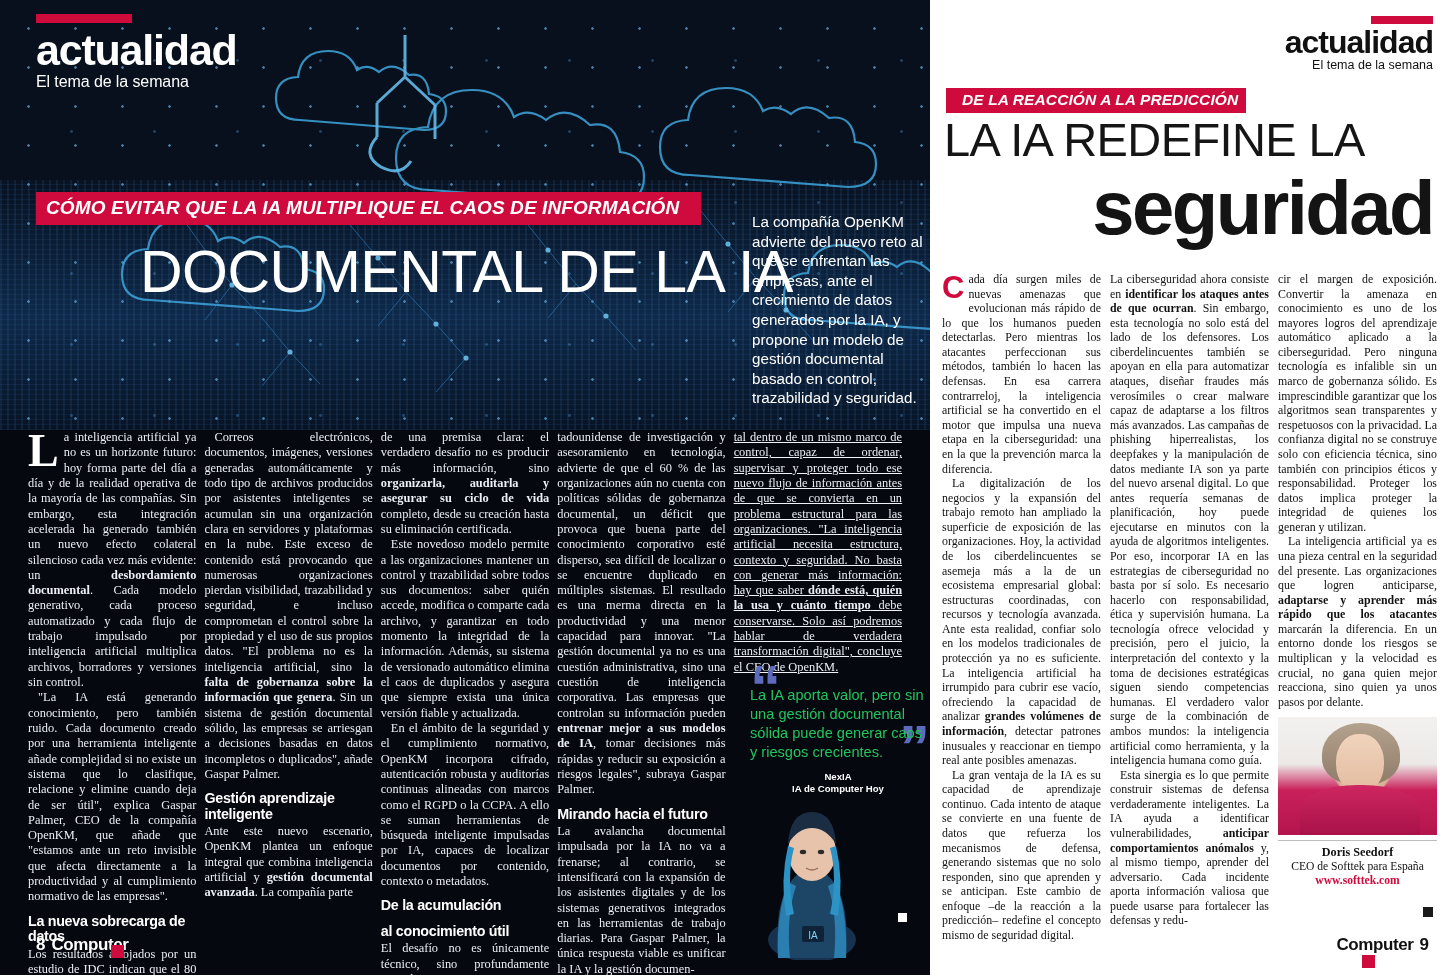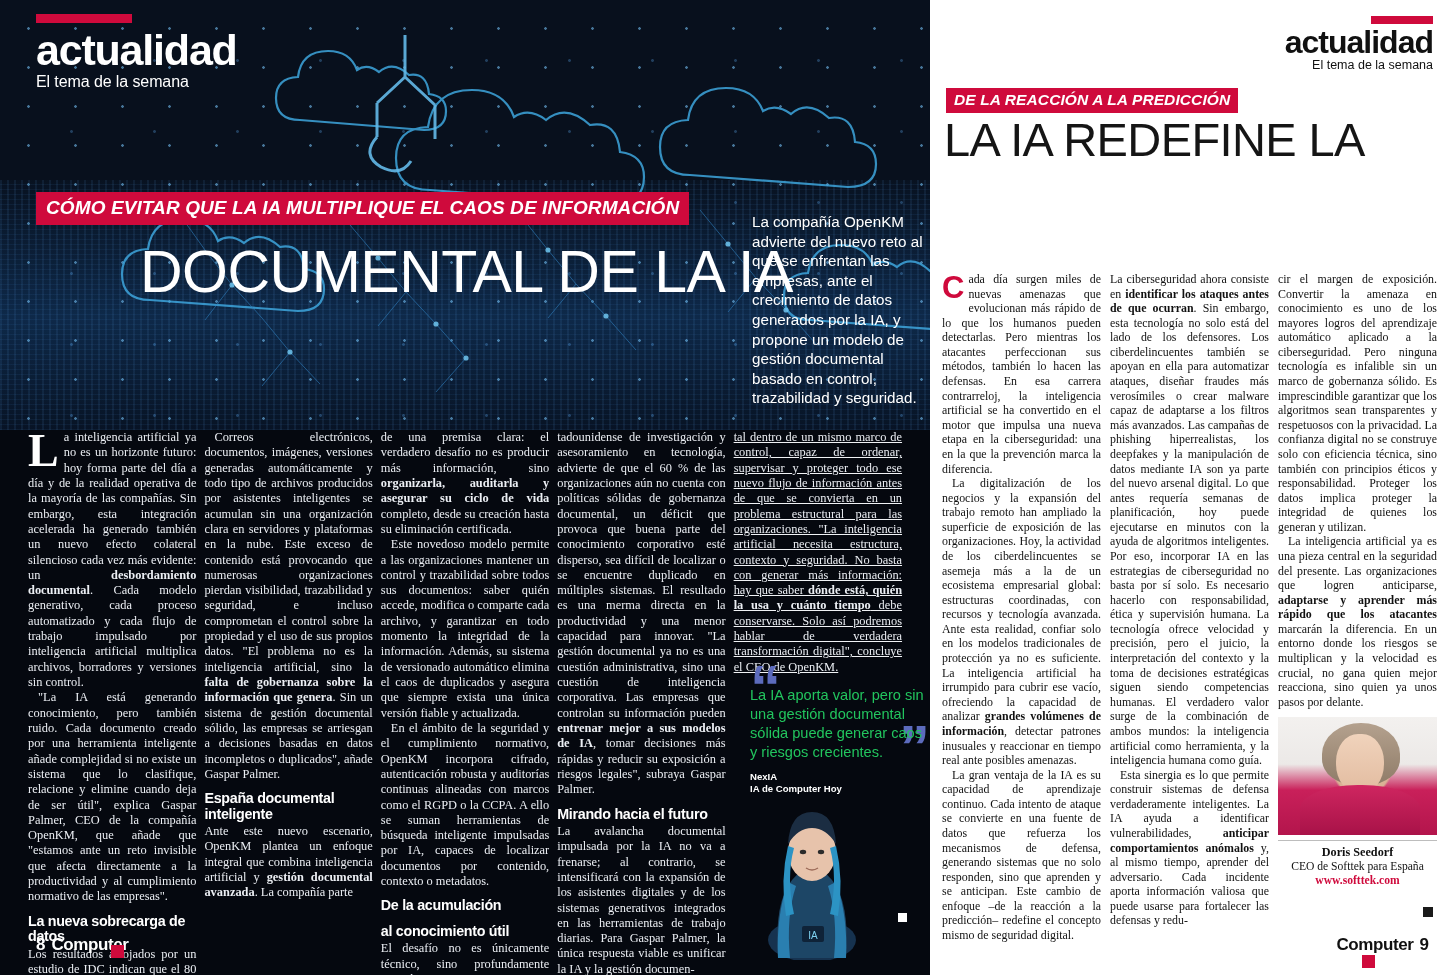--- a/index.html
+++ b/index.html
@@ -48,21 +48,21 @@
 
   .masthead-left { position: absolute; left: 36px; top: 14px; z-index: 6; }
   .mast-rule { width: 96px; height: 9px; background: #cf0a3c; margin-bottom: 8px; }
   .mast-word { font-size: 43px; font-weight: bold; color: #fff; letter-spacing: -1.2px; line-height: .92; }
   .mast-sub { font-size: 16px; color: #fff; margin-top: 2px; letter-spacing: -.1px; }
 
   .kicker-left {
     position: absolute; left: 36px; top: 192px; z-index: 6;
     background: #cf0a3c; color: #fff;
     font-size: 19px; font-style: italic; font-weight: bold;
-    letter-spacing: .1px; padding: 5px 10px 6px 10px;
+    letter-spacing: .1px; padding: 5px 22px 6px 10px;
   }
   .headline-wrap { position: absolute; left: 34px; top: 240px; z-index: 6; width: 700px; }
   .hl-line1 { color: #fff; line-height: .84; white-space: nowrap; }
   .hl-la { font-size: 72px; font-weight: normal; letter-spacing: -1px; vertical-align: baseline; }
   .hl-ava { font-size: 118px; font-weight: bold; letter-spacing: -3.5px; }
   .hl-line2 {
     color: #fff; font-size: 59px; letter-spacing: -.5px;
     margin-top: 4px; margin-left: 106px; line-height: .95; white-space: nowrap;
   }
 
@@ -108,21 +108,21 @@
   }
   .pq-text {
     position: relative; color: #22c55e; font-size: 14.6px; line-height: 1.3;
     padding-top: 14px; z-index: 2;
   }
   .pq-mark-close {
     position: absolute; right: 0px; top: 56px;
     font-family: "Liberation Sans", sans-serif; font-size: 62px; font-weight: bold;
     color: #5c6bbd; line-height: .6; letter-spacing: -4px; z-index: 1;
   }
-  .pq-attr { margin-top: 9px; color: #fff; font-size: 9.6px; font-weight: bold; line-height: 1.22; }
+  .pq-attr { margin-top: 9px; color: #fff; font-size: 9.6px; font-weight: bold; line-height: 1.22; text-align: center; }
 
   
   .robot { position: absolute; left: 748px; top: 790px; width: 128px; height: 170px; z-index: 5; }
 
   .folio-left {
     position: absolute; left: 36px; bottom: 20px; z-index: 8;
     display: flex; align-items: center; gap: 6px;
   }
   .folio-num-l { color: #fff; font-size: 17px; font-weight: bold; }
   .folio-brand { color: #fff; font-size: 17px; font-weight: bold; letter-spacing: -.4px; }
@@ -137,21 +137,21 @@
   }
   .masthead-right { position: absolute; right: 12px; top: 16px; text-align: right; }
   .mast-rule-r { width: 62px; height: 8px; background: #cf0a3c; margin: 0 0 3px auto; }
   .mast-word-r { font-size: 32px; font-weight: bold; color: #111; letter-spacing: -1px; line-height: .95; }
   .mast-sub-r { font-size: 12.5px; color: #111; margin-top: 1px; }
 
   .kicker-right {
     position: absolute; left: 16px; top: 88px;
     background: #cf0a3c; color: #fff;
     font-size: 15.5px; font-style: italic; font-weight: bold;
-    padding: 3px 8px 4px 8px; letter-spacing: .1px; text-align: right;
+    padding: 3px 8px 4px 16px; letter-spacing: .1px; text-align: right;
   }
   .hl-r1 {
     position: absolute; left: 14px; top: 116px;
     font-size: 47px; color: #151515; letter-spacing: -.6px; line-height: 1;
   }
   .hl-r2 {
     position: absolute; right: 12px; top: 170px;
     font-size: 76px; font-weight: bold; color: #141414; letter-spacing: -2.5px; line-height: 1;
   }
 
@@ -285,21 +285,21 @@
 
       <div class="col-l">
         <p class="noind"><span class="dropcap-l">L</span><span>a inteligencia artificial ya no es un horizonte futuro: hoy forma parte del día a día y de la realidad operativa de la mayoría de las compañías. Sin embargo, esta integración acelerada ha generado también un nuevo efecto colateral silencioso cada vez más evidente: un </span><b>desbordamiento documental</b><span>. Cada modelo generativo, cada proceso automatizado y cada flujo de trabajo impulsado por inteligencia artificial multiplica archivos, borradores y versiones sin control.</span></p>
         <p>"La IA está generando conocimiento, pero también ruido. Cada documento creado por una herramienta inteligente añade complejidad si no existe un sistema que lo clasifique, relacione y elimine cuando deja de ser útil", explica Gaspar Palmer, CEO de la compañía OpenKM, que añade que "estamos ante un reto invisible que afecta directamente a la productividad y al cumplimiento normativo de las empresas".</p>
         <div class="sub-l">La nueva sobrecarga de datos</div>
         <p class="noind">Los resultados arrojados por un estudio de IDC indican que el 80 % de los datos empresariales actuales son no estructurados, y su volu-</p>
       </div>
 
       <div class="col-l">
         <p><span>Correos electrónicos, documentos, imágenes, versiones generadas automáticamente y todo tipo de archivos producidos por asistentes inteligentes se acumulan sin una organización clara en servidores y plataformas en la nube. Este exceso de contenido está provocando que numerosas organizaciones pierdan visibilidad, trazabilidad y seguridad, e incluso comprometan el control sobre la propiedad y el uso de sus propios datos. "El problema no es la inteligencia artificial, sino la </span><b>falta de gobernanza sobre la información que genera</b><span>. Sin un sistema de gestión documental sólido, las empresas se arriesgan a decisiones basadas en datos incompletos o duplicados", añade Gaspar Palmer.</span></p>
-        <div class="sub-l">España documental inteligente</div>
+        <div class="sub-l">Gestión aprendizaje inteligente</div>
         <p class="noind"><span>Ante este nuevo escenario, OpenKM plantea un enfoque integral que combina inteligencia artificial y </span><b>gestión documental avanzada</b><span>. La compañía parte</span></p>
       </div>
 
       <div class="col-l">
         <p class="noind"><span>de una premisa clara: el verdadero desafío no es producir más información, sino </span><b>organizarla, auditarla y asegurar su ciclo de vida</b><span> completo, desde su creación hasta su eliminación certificada.</span></p>
         <p>Este novedoso modelo permite a las organizaciones mantener un control y trazabilidad sobre todos sus documentos: saber quién accede, modifica o comparte cada archivo, y garantizar en todo momento la integridad de la información. Además, su sistema de versionado automático elimina el caos de duplicados y asegura que siempre exista una única versión fiable y actualizada.</p>
         <p>En el ámbito de la seguridad y el cumplimiento normativo, OpenKM incorpora cifrado, autenticación robusta y auditorías continuas alineadas con marcos como el RGPD o la CCPA. A ello se suman herramientas de búsqueda inteligente impulsadas por IA, capaces de localizar documentos por contenido, contexto o metadatos.</p>
         <div class="sub-l">De la acumulación</div>
         <div class="sub-l" style="margin-top:10px">al conocimiento útil</div>
         <p class="noind">El desafío no es únicamente técnico, sino profundamente estratégico. Gartner, empresa es-</p>
@@ -356,20 +356,21 @@
   <div class="page-right">
 
     <div class="masthead-right">
       <div class="mast-rule-r"></div>
       <div class="mast-word-r">actualidad</div>
       <div class="mast-sub-r">El tema de la semana</div>
     </div>
 
     <div class="kicker-right">DE LA REACCIÓN A LA PREDICCIÓN</div>
     <div class="hl-r1">LA IA REDEFINE LA</div>
+    <div class="hl-r2">seguridad</div>
 
     <div class="cols-right">
 
       <div class="col-r">
         <p class="noind"><span class="dropcap-r">C</span><span>ada día surgen miles de nuevas amenazas que evolucionan más rápido de lo que los humanos pueden detectarlas. Pero mientras los atacantes perfeccionan sus métodos, también lo hacen las defensas. En esa carrera contrarreloj, la inteligencia artificial se ha convertido en el motor que impulsa una nueva etapa en la ciberseguridad: una en la que la prevención marca la diferencia.</span></p>
         <p><span>La digitalización de los negocios y la expansión del trabajo remoto han ampliado la superficie de exposición de las organizaciones. Hoy, la actividad de los ciberdelincuentes se asemeja más a la de un ecosistema empresarial global: estructuras coordinadas, con recursos y tecnología avanzada. Ante esta realidad, confiar solo en los modelos tradicionales de protección ya no es suficiente. La inteligencia artificial ha irrumpido para cubrir ese vacío, ofreciendo la capacidad de analizar </span><b>grandes volúmenes de información</b><span>, detectar patrones inusuales y reaccionar en tiempo real ante posibles amenazas.</span></p>
         <p>La gran ventaja de la IA es su capacidad de aprendizaje continuo. Cada intento de ataque se convierte en una fuente de datos que refuerza los mecanismos de defensa, generando sistemas que no solo responden, sino que aprenden y se anticipan. Este cambio de enfoque –de la reacción a la predicción– redefine el concepto mismo de seguridad digital.</p>
       </div>
 
       <div class="col-r">

